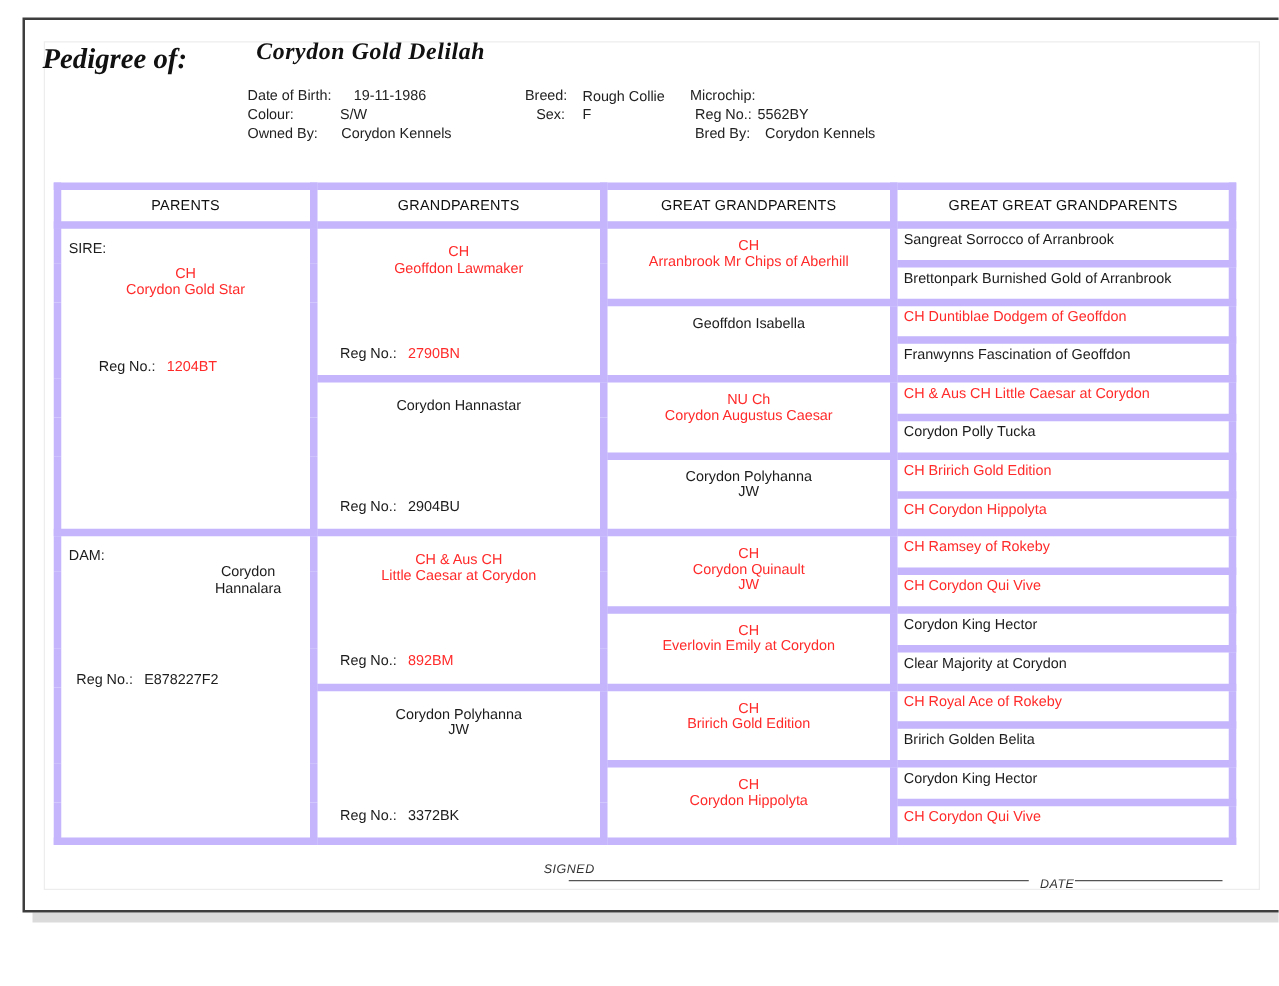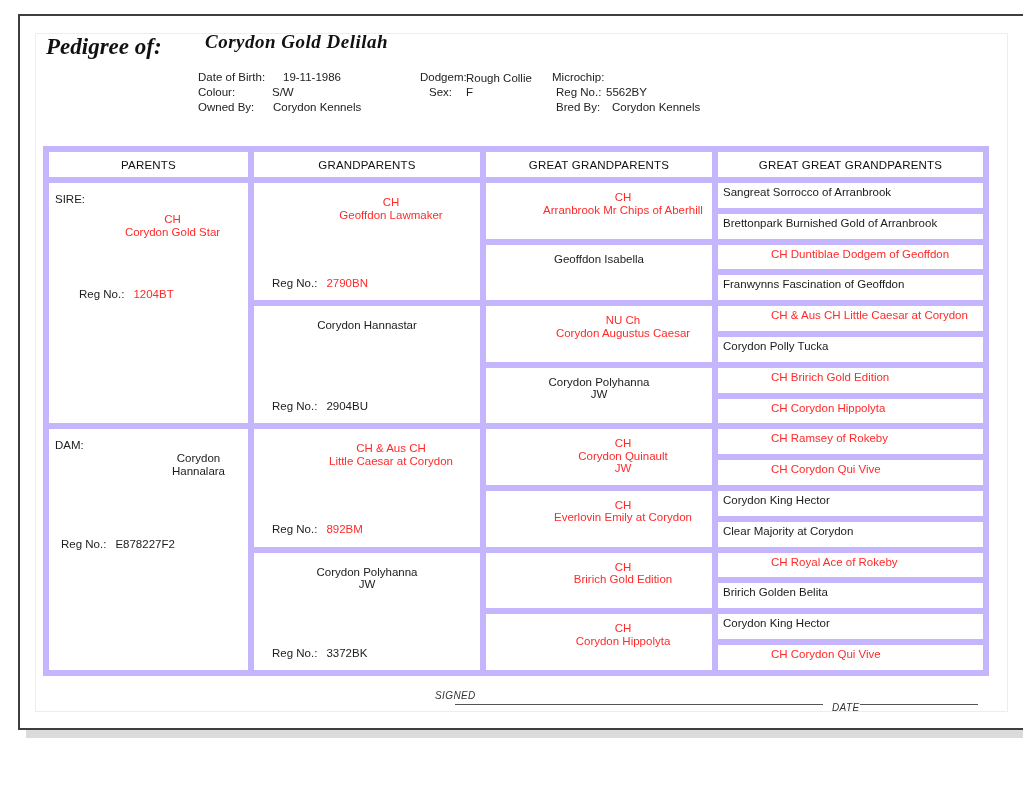--- a/index.html
+++ b/index.html
@@ -20,38 +20,38 @@
   td.great{vertical-align:top;text-align:center;font-size:11.5px;padding-top:8px;line-height:12.5px;}
   td.gg{vertical-align:top;font-size:11.5px;padding:3px 5px 0 5px;line-height:12px;text-align:left;}
   .p-label{position:absolute;left:6px;top:10px;}
   .block-sire{margin-top:29px;text-align:center;line-height:12.5px;}
   .block-dam{margin-top:22px;text-align:center;padding-left:100px;line-height:12.5px;}
   .gp-block{margin-top:12px;text-align:center;line-height:12.5px;}
   .reg{position:absolute;left:18px;top:94px;white-space:nowrap;}
   .reg .val{margin-left:9px;}
   .p-reg{left:12px;top:105px;margin-left:18px;}
   .p-reg-dam{left:12px;top:109px;}
-  .red{color:var(--red,#ff2a2a);margin-left:48px;}
+  .red{color:var(--red,#ff2a2a);}
   .cert{position:absolute;left:393px;top:649px;font-size:9.5px;font-style:italic;color:#333;white-space:nowrap;}
   .sig-label{font-size:10px;font-style:italic;color:#333;letter-spacing:.4px;}
   .sig-line{position:absolute;border-bottom:1px solid #555;height:0;}
 </style>
 </head>
 <body>
 
 <div class="stage">
   <div class="sheet">
     <div class="frame"></div>
 
-    <span class="abs t-prefix" style="left:26px;top:18px;text-align:center;">Pedigree of:</span>
+    <span class="abs t-prefix" style="left:14px;top:18px;text-align:center;">Pedigree of:</span>
     <span class="abs t-name" style="left:185px;top:15px;">Corydon Gold Delilah</span>
 
     <span class="abs info" style="left:178px;top:55px;">Date of Birth:</span>
     <span class="abs info" style="left:263px;top:55px;">19-11-1986</span>
-    <span class="abs info" style="left:400px;top:55px;">Dodgem:</span>
+    <span class="abs info" style="left:400px;top:55px;">Breed:</span>
     <span class="abs info" style="left:446px;top:56px;">Rough Collie</span>
     <span class="abs info" style="left:532px;top:55px;">Microchip:</span>
 
     <span class="abs info" style="left:178px;top:70px;">Colour:</span>
     <span class="abs info" style="left:252px;top:70px;">S/W</span>
     <span class="abs info" style="left:409px;top:70px;">Sex:</span>
     <span class="abs info" style="left:446px;top:70px;">F</span>
     <span class="abs info" style="left:536px;top:70px;">Reg No.:</span>
     <span class="abs info" style="left:586px;top:70px;">5562BY</span>
 

